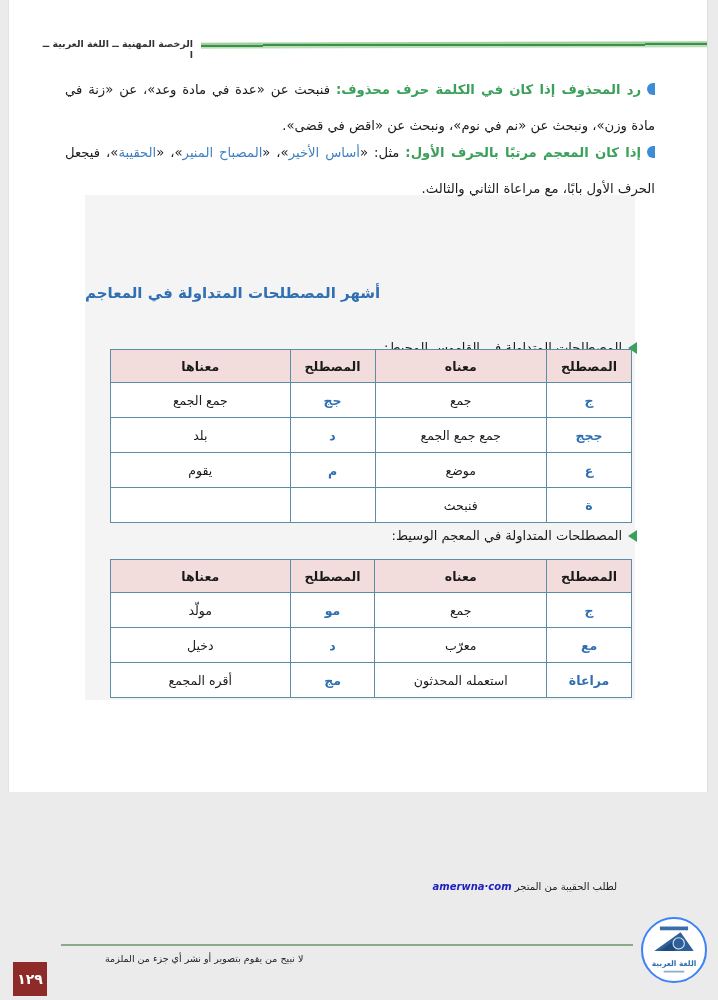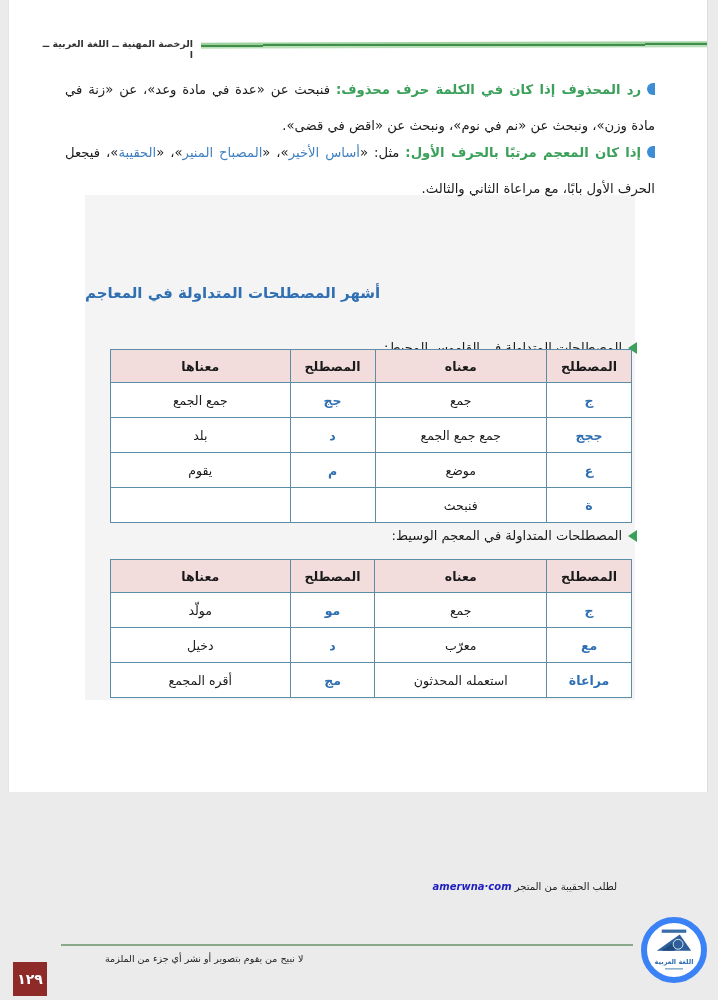--- a/index.html
+++ b/index.html
@@ -69,21 +69,21 @@
   }
   .page-num {
     position: absolute; left: 4px; top: 964px; width: 34px; height: 32px; background: #8e2a28;
     color: #fff; font-size: 14px; font-weight: bold; text-align: center; line-height: 30px;
   }
   .page-num-bar {
     position: absolute; left: 4px; top: 962px; width: 34px; height: 3px; background: #8e2a28;
   }
   .logo {
     position: absolute; left: 632px; top: 917px; width: 66px; height: 66px; border-radius: 50%;
-    border: 6px solid #3b82f6; background: #fff; overflow: hidden;
+    border: 2px solid #3b82f6; background: #fff; overflow: hidden;
   }
   .logo svg { width: 100%; height: 100%; }
 </style>
 </head>
 <body>
 
 <div class="page">
   <div class="header-line"></div>
   <div class="header-title">الرخصة المهنية ــ اللغة العربية ــ ا</div>
 

